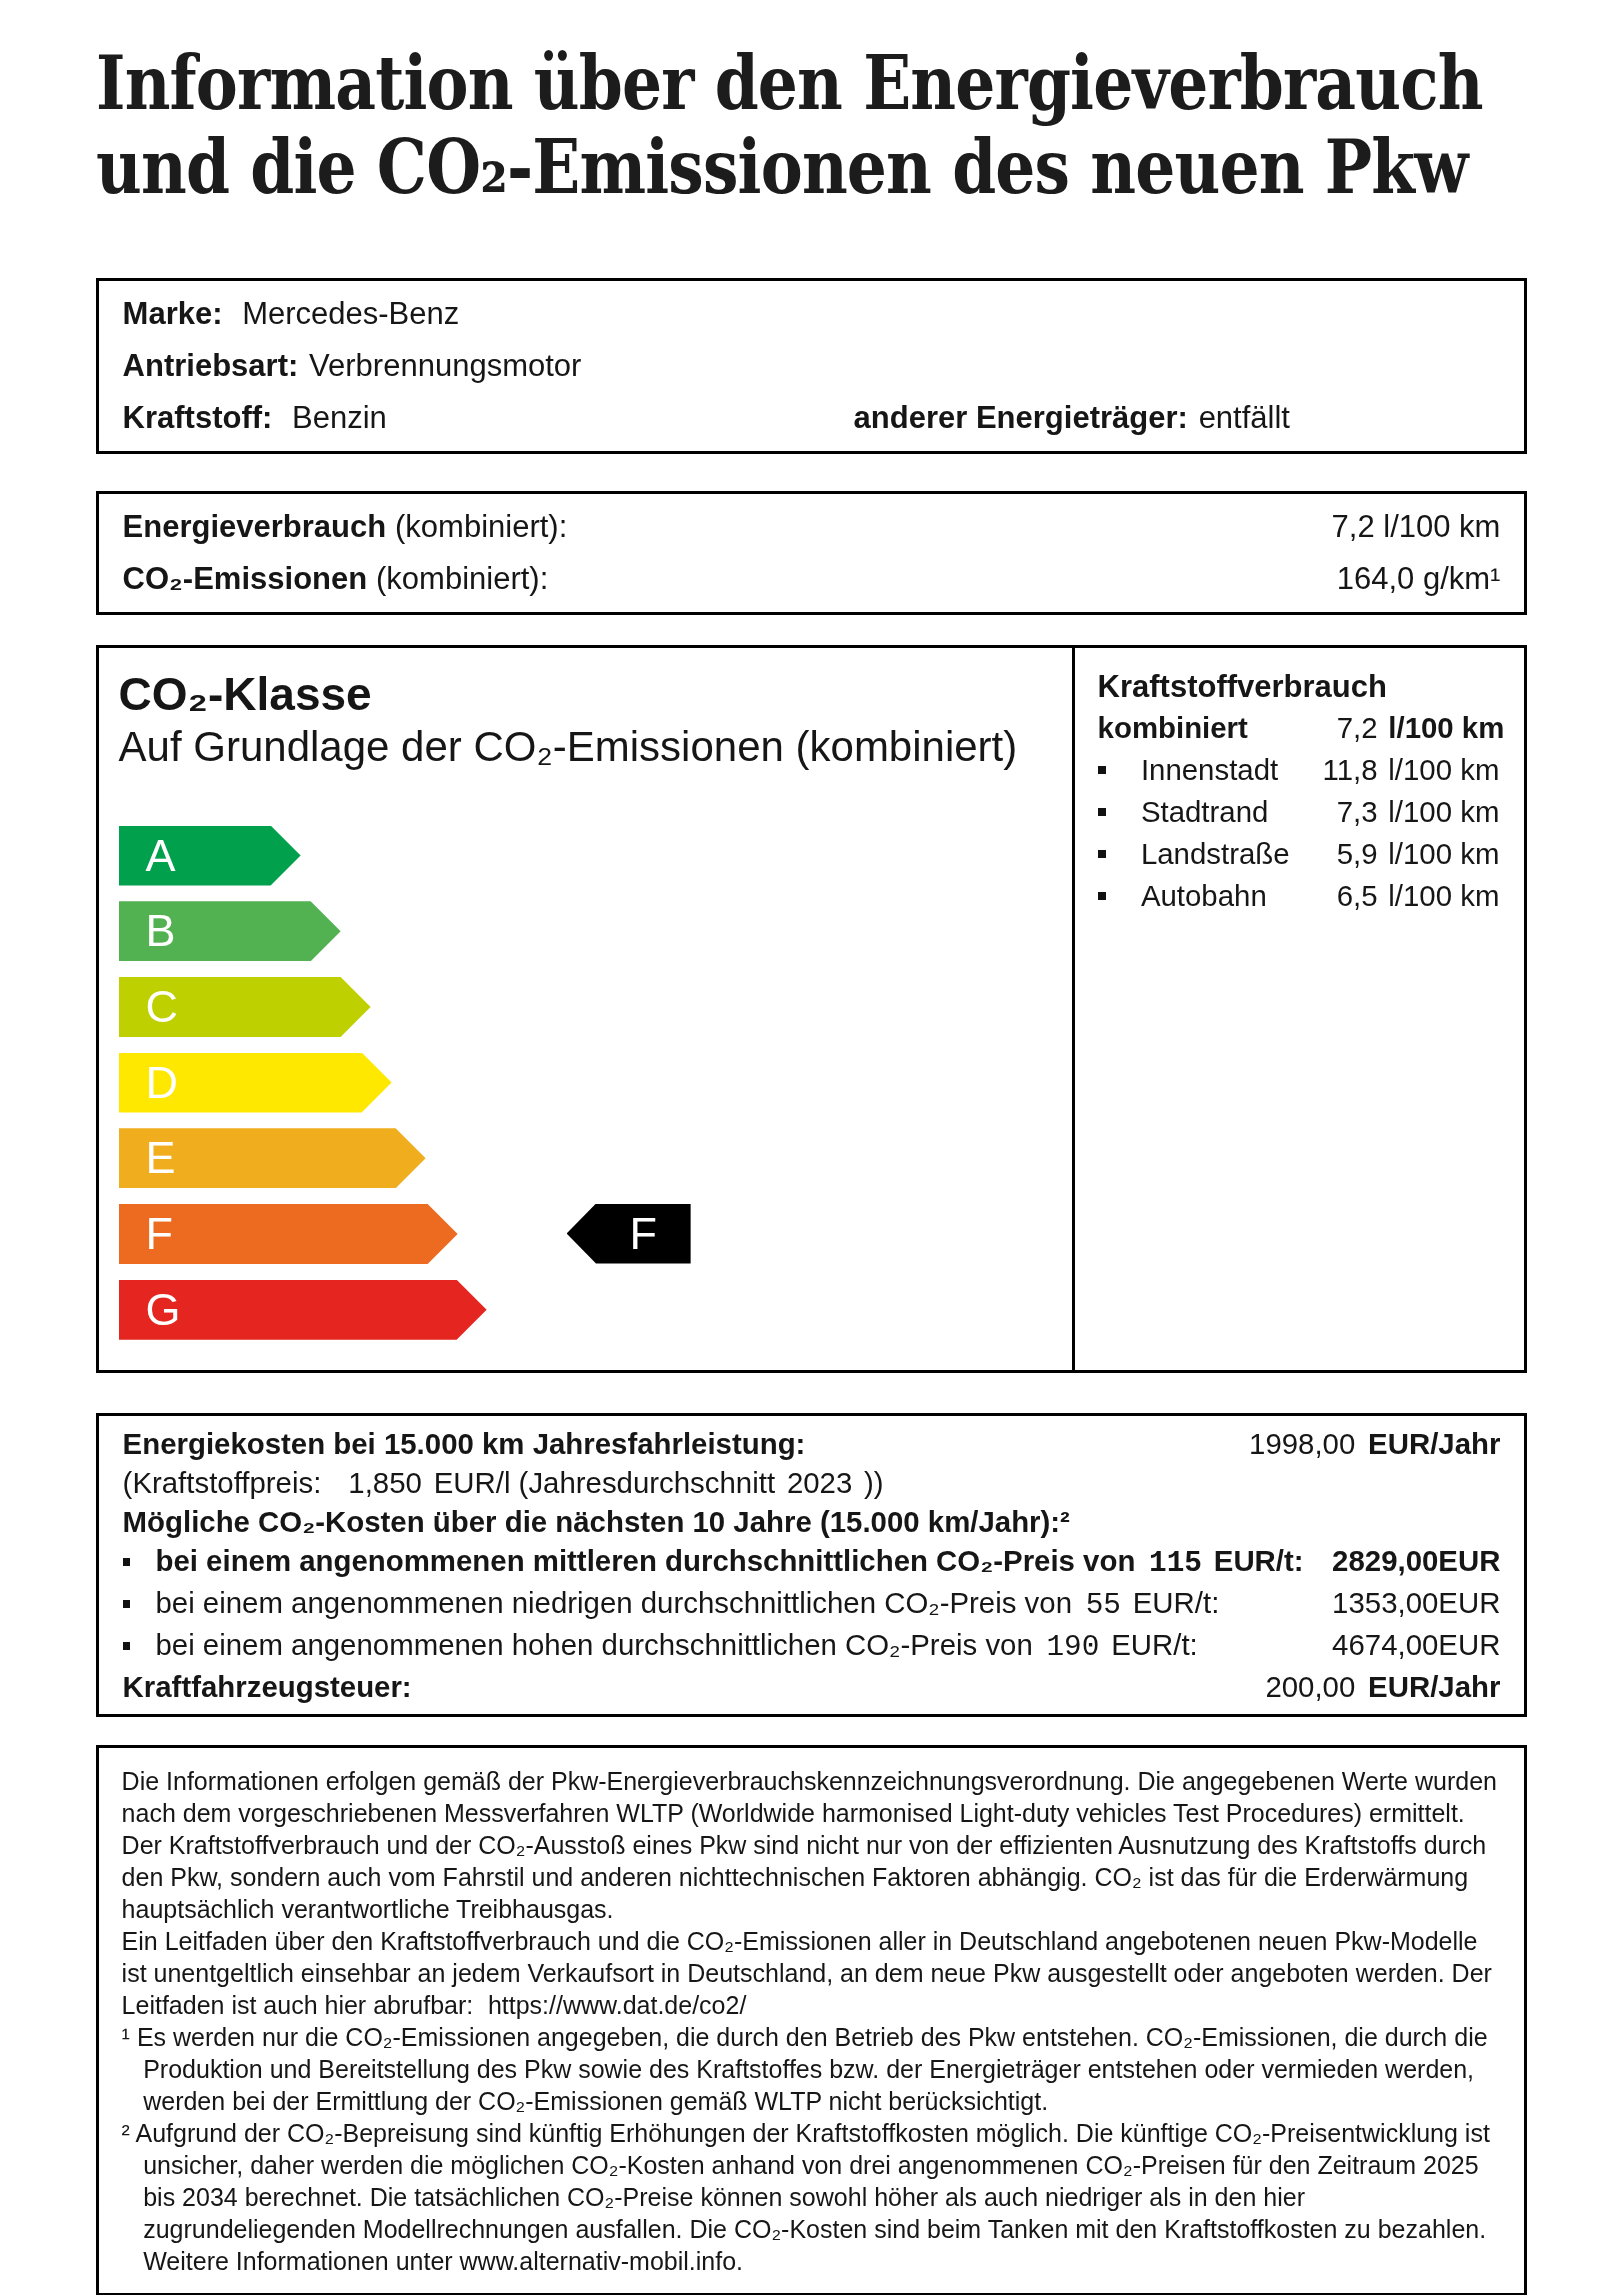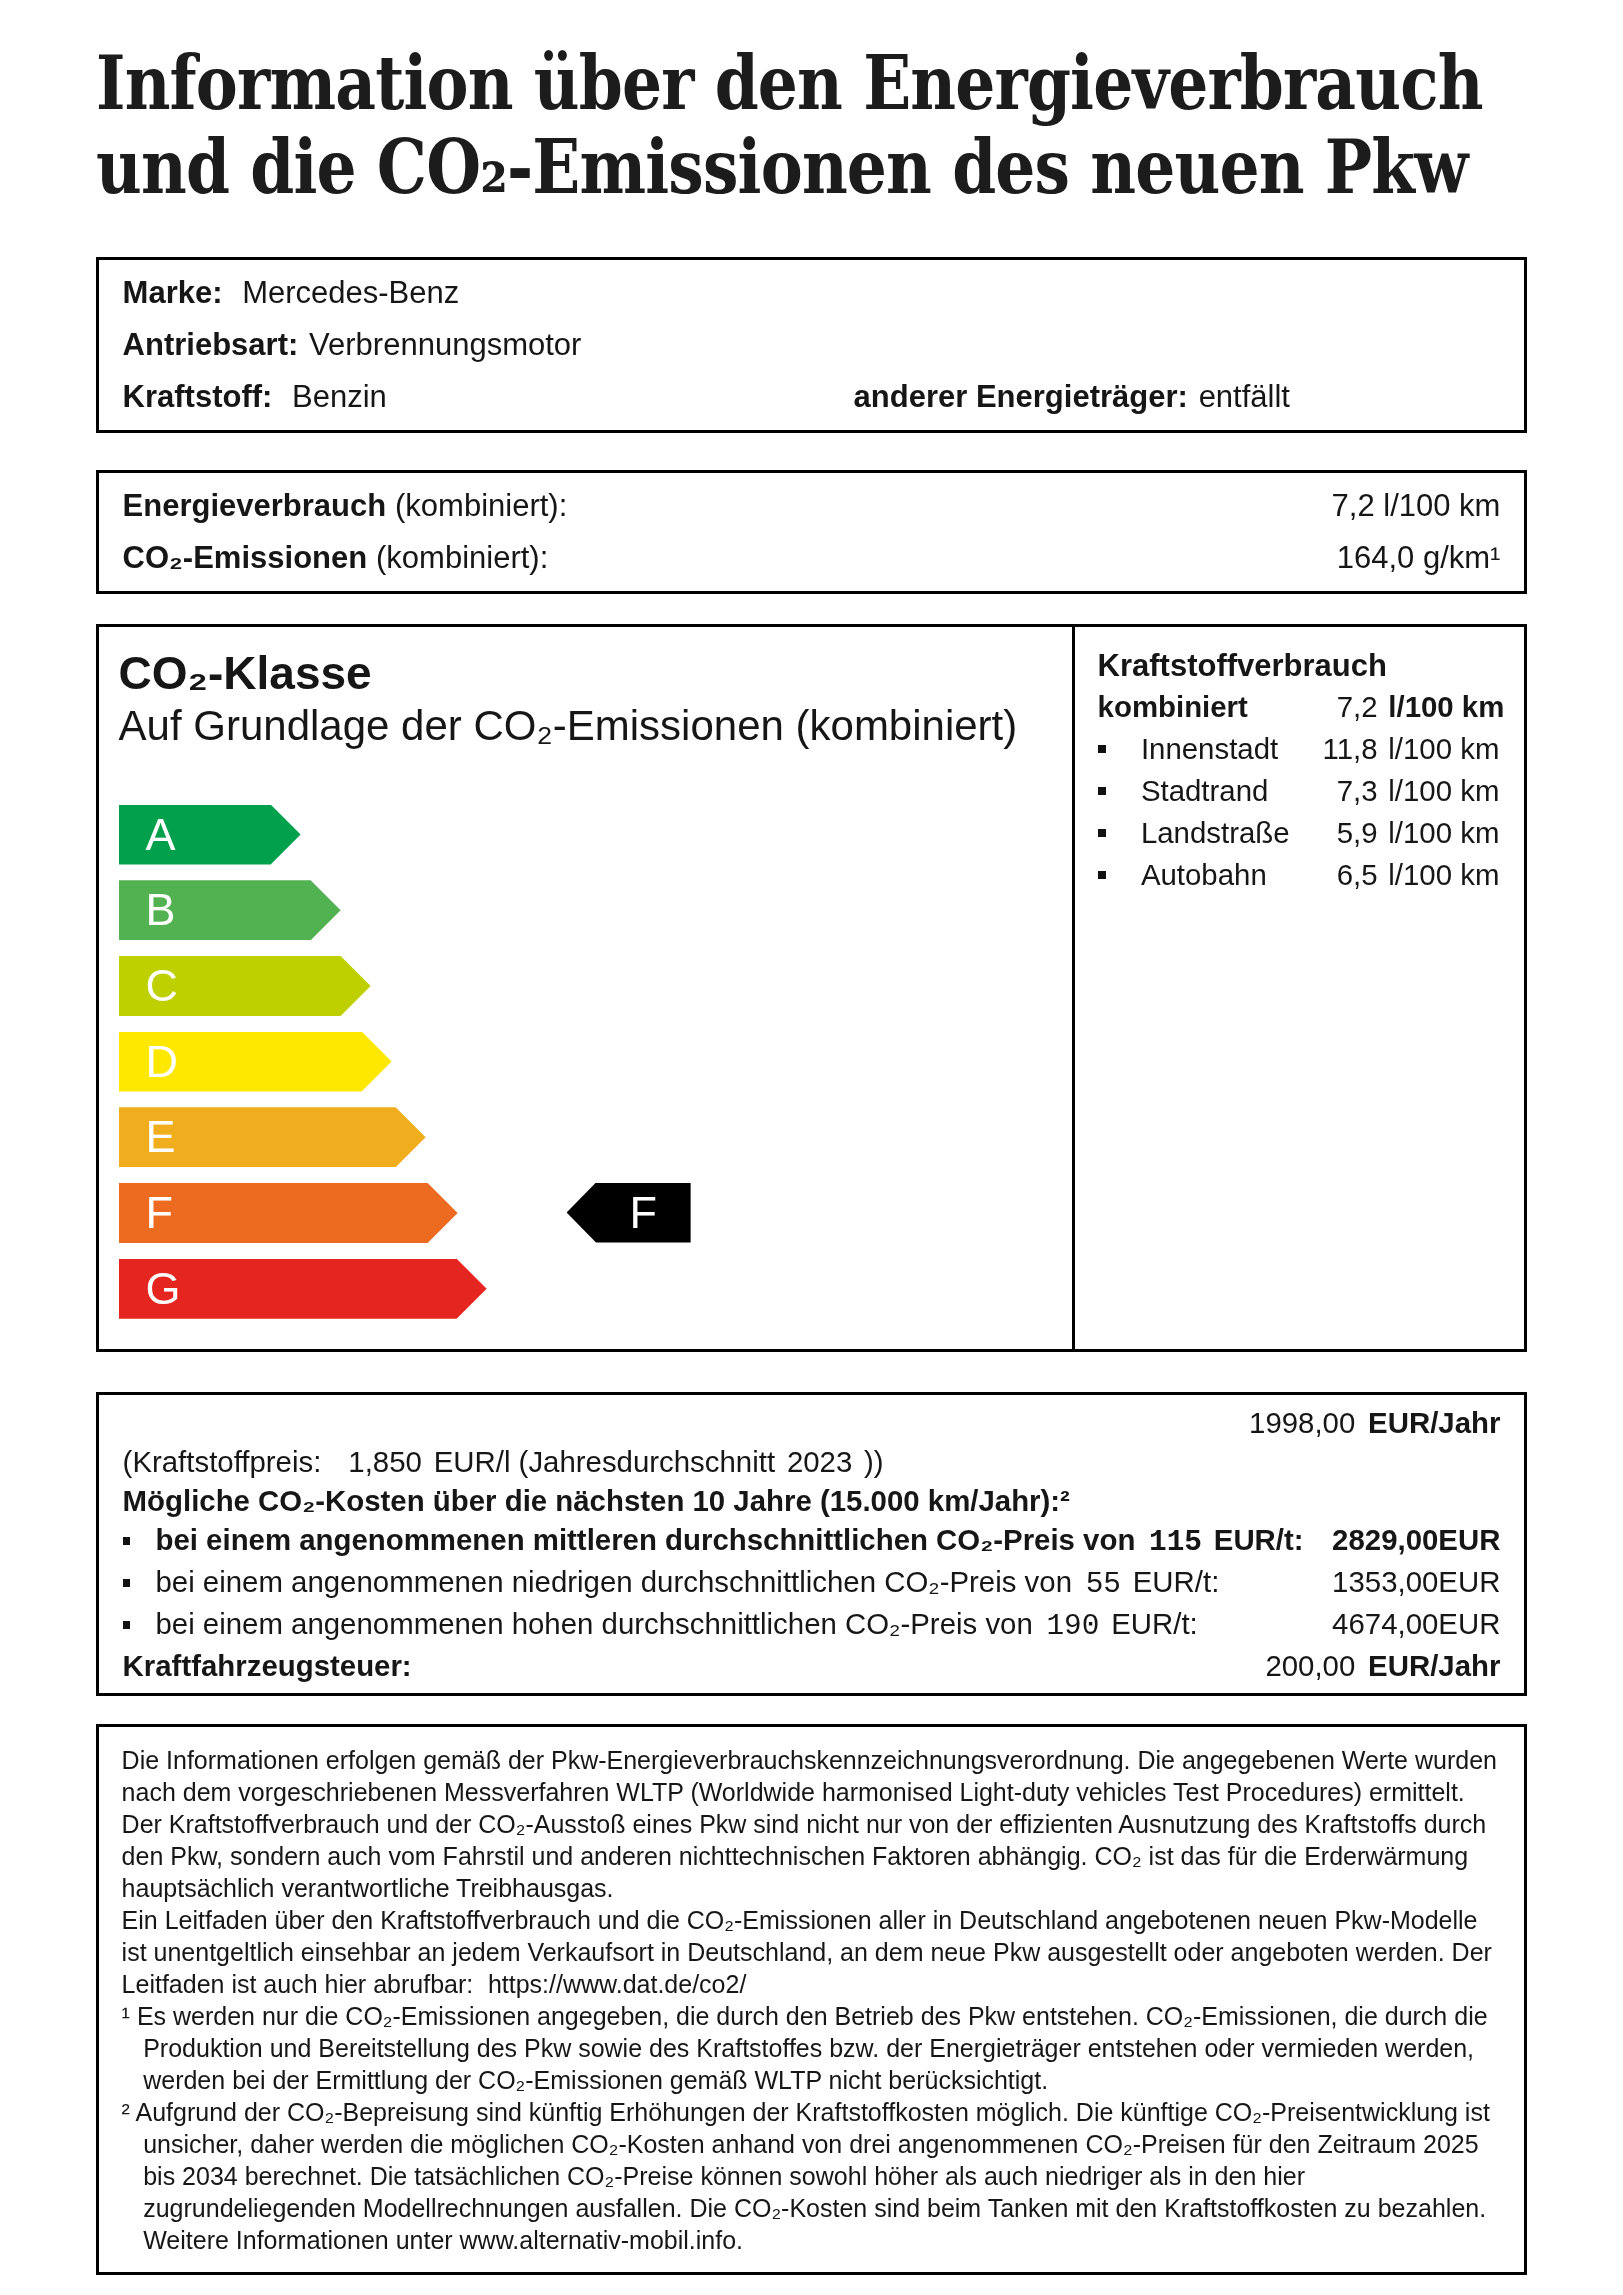--- a/index.html
+++ b/index.html
@@ -32,21 +32,21 @@
 
   
   .box{
     border:3.4px solid #000;
     background:#fff;
     box-sizing:border-box;
   }
   .b{font-weight:bold;}
 
   
-  .box-vehicle{margin-top:47px;padding:6.9px 23.6px;}
+  .box-vehicle{margin-top:68px;padding:6.9px 23.6px;}
   .kv-row{position:relative;line-height:52px;font-size:31px;white-space:nowrap;}
   .kv-val{margin-left:19.6px;}
   .kv-right{position:absolute;left:731px;top:0;}
 
   
   .box-consumption{margin-top:37px;padding:6.9px 23.6px;}
   .cons-row{display:flex;align-items:center;line-height:52px;font-size:31px;}
   .cons-suffix{margin-left:8.8px;font-weight:normal;}
   .cons-value{margin-left:auto;}
 
@@ -190,20 +190,21 @@
         <span class="sq"></span>
         <span class="wa-label">Autobahn</span>
         <span class="wa-num">6,5</span>
         <span class="wa-unit">l/100 km</span>
       </div>
     </div>
   </div>
 
   <div class="box box-costs">
     <div class="cost-row">
+      <span class="b">Energiekosten bei 15.000 km Jahresfahrleistung:</span>
       <span class="cost-amount"><span>1998,00</span><span class="b unit-gap">EUR/Jahr</span></span>
     </div>
     <div class="cost-row">
       <span>(Kraftstoffpreis:</span>
       <span class="kp-gap">1,850</span>
       <span class="kp-gap2">EUR/l (Jahresdurchschnitt</span>
       <span class="kp-gap2">2023</span>
       <span class="kp-gap2">))</span>
     </div>
     <div class="cost-row">

